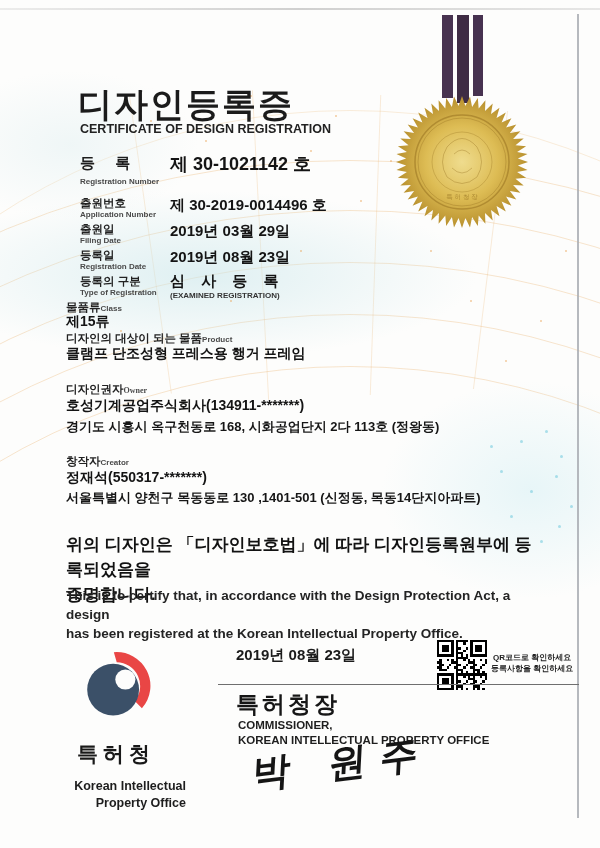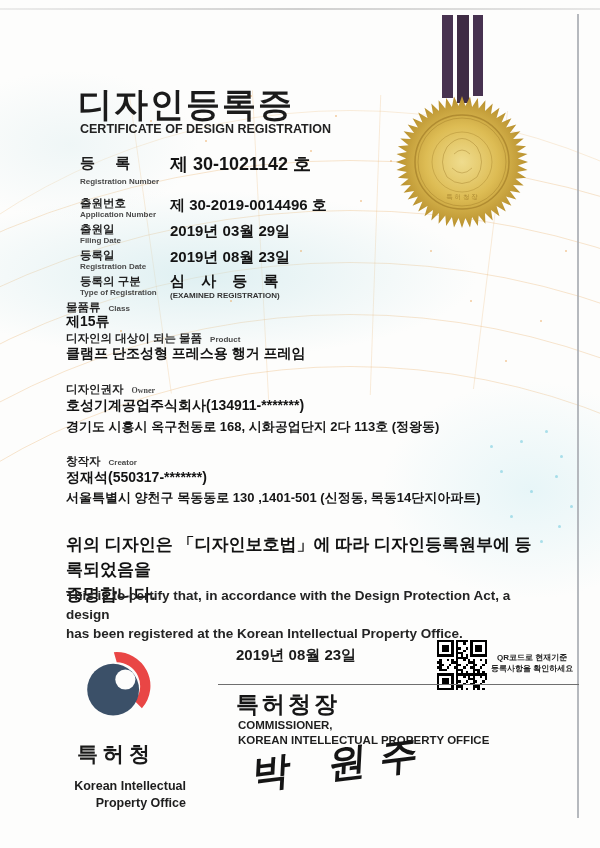--- a/index.html
+++ b/index.html
@@ -36,21 +36,21 @@
   .title-en { left:80px; top:122px; font-size:12.5px; font-weight:700; color:#222; }
 
   .lbl-kr { font-size:11.5px; font-weight:700; color:#222; line-height:13px; }
   .lbl-en { font-size:8px; font-weight:600; color:#4a4a4a; line-height:10px; }
   .big-lbl { font-size:15px; font-weight:700; letter-spacing:8px; color:#1d1d1d; }
   .val { font-size:15px; font-weight:700; color:#141414; }
   .val-big { font-size:18px; font-weight:700; color:#141414; }
   .val-sub { font-size:8px; font-weight:700; color:#333; }
 
   .sec-lbl { font-size:11.5px; font-weight:700; color:#222; }
-  .sec-lbl .en { font-size:8px; font-weight:600; color:#4a4a4a; margin-left:8px; }
+  .sec-lbl .en { font-size:8px; font-weight:600; color:#4a4a4a; margin-left:0; }
   .sec-val { font-size:14px; font-weight:700; color:#141414; }
   .sec-addr { font-size:13px; font-weight:700; color:#161616; }
 
   .stmt-kr { left:66px; top:532px; width:480px; font-size:17px; font-weight:700; line-height:25px; color:#121212; }
   .stmt-en { left:66px; top:586px; width:478px; font-size:13.5px; font-weight:700; line-height:19px; color:#242424; }
 
   
   .emblem { position:absolute; left:80px; top:650px; width:72px; height:72px; }
   .kipo-kr { position:absolute; left:56px; top:740px; width:120px; text-align:center;
              font-size:21px; font-weight:700; letter-spacing:5px; color:#191919; }
@@ -347,21 +347,21 @@
       <rect fill="#fff" x="1" y="1" width="5" height="5"></rect>
       <rect x="2" y="2" width="3" height="3"></rect>
       <rect x="14" y="0" width="7" height="7"></rect>
       <rect fill="#fff" x="15" y="1" width="5" height="5"></rect>
       <rect x="16" y="2" width="3" height="3"></rect>
       <rect x="0" y="14" width="7" height="7"></rect>
       <rect fill="#fff" x="1" y="15" width="5" height="5"></rect>
       <rect x="2" y="16" width="3" height="3"></rect>
     </svg>
   <div class="qr-caption">
-    <div>QR코드로 현재기준</div>
+    <div>QR코드로 확인하세요</div>
     <div>등록사항을 확인하세요</div>
   </div>
 
   <div class="rule"></div>
 
   <div class="commissioner-kr">특허청장</div>
   <div class="commissioner-en">
     <div>COMMISSIONER,</div>
     <div>KOREAN INTELLECTUAL PROPERTY OFFICE</div>
   </div>

